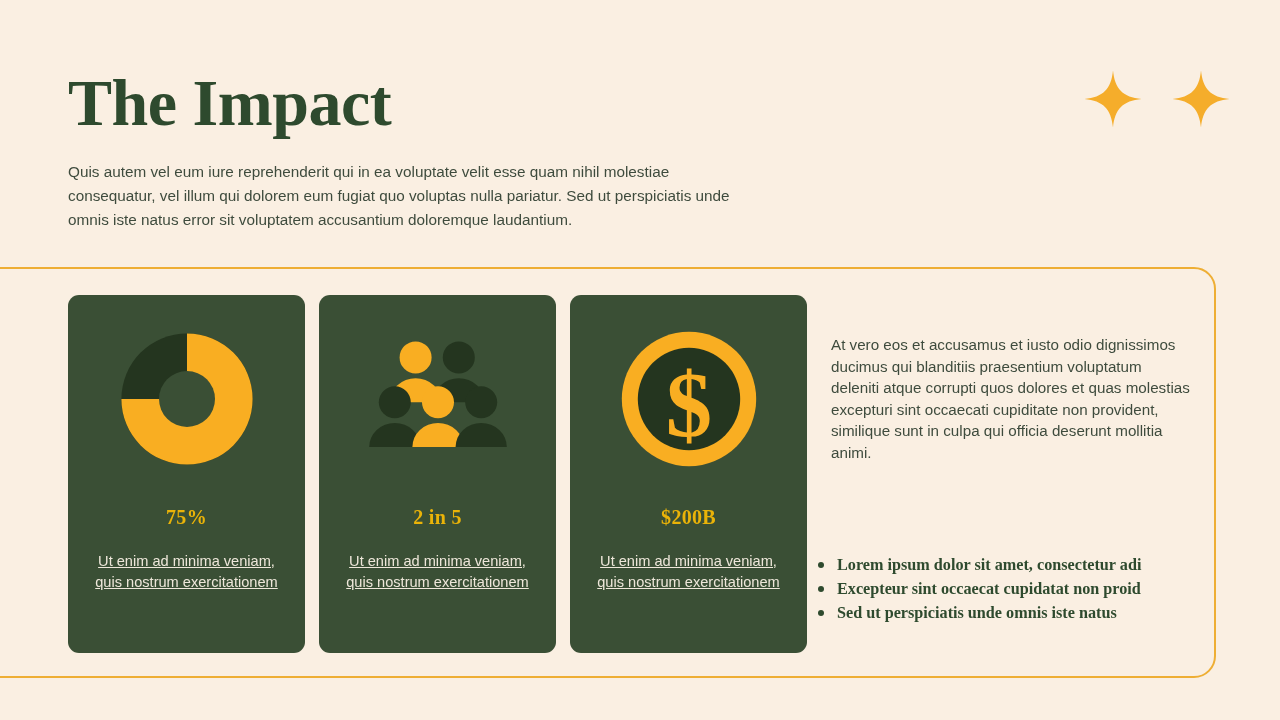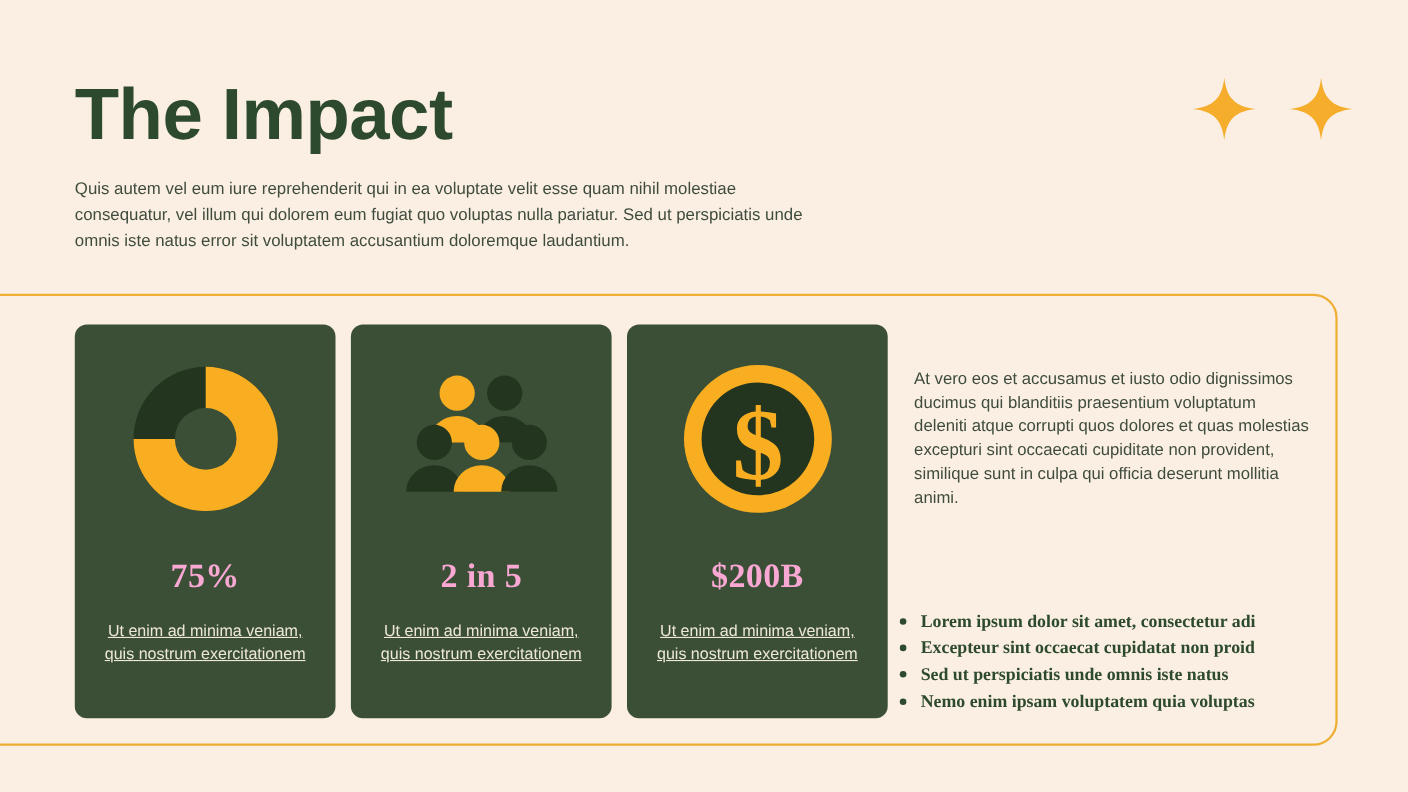--- a/index.html
+++ b/index.html
@@ -7,21 +7,21 @@
   body {
     background:#faefe2;
     font-family:"Liberation Sans", sans-serif;
     overflow:hidden;
     position:relative;
   }
 
   
   #header { position:absolute; left:68px; top:70px; width:760px; }
   #page-title {
-    font-family:Liberation Sans, sans-serif;
+    font-family:Liberation Serif, serif;
     font-weight:700;
     font-size:66px;
     line-height:1.0;
     color:#2e4a2e;
     letter-spacing:-0.5px;
   }
   #intro-paragraph {
     margin-top:24px;
     font-size:15.3px;
     line-height:24px;
@@ -60,22 +60,22 @@
     border-radius:11px;
     display:flex;
     flex-direction:column;
     align-items:center;
     padding-top:24px;
   }
   .card-icon { width:160px; height:160px; display:block; }
   .stat-value {
     font-family:"Liberation Serif", serif;
     font-weight:700;
-    font-size:31px;
-    color:#f9a8d4;
+    font-size:20px;
+    color:#eab308;
     margin-top:27px;
     letter-spacing:0.3px;
   }
   .stat-desc {
     margin-top:22px;
     font-size:14.6px;
     line-height:21px;
     color:#eee7da;
     text-align:center;
     width:200px;
@@ -188,14 +188,13 @@
 </div>
 
 <div id="side-panel">
   <p id="side-paragraph">At vero eos et accusamus et iusto odio dignissimos ducimus qui blanditiis praesentium voluptatum deleniti atque corrupti quos dolores et quas molestias excepturi sint occaecati cupiditate non provident, similique sunt in culpa qui officia deserunt mollitia animi.</p>
 </div>
 
 <ul id="bullet-list">
   <li>Lorem ipsum dolor sit amet, consectetur adi</li>
   <li>Excepteur sint occaecat cupidatat non proid</li>
   <li>Sed ut perspiciatis unde omnis iste natus</li>
-  <li>Nemo enim ipsam voluptatem quia voluptas</li>
 </ul>
 
 </body></html>

